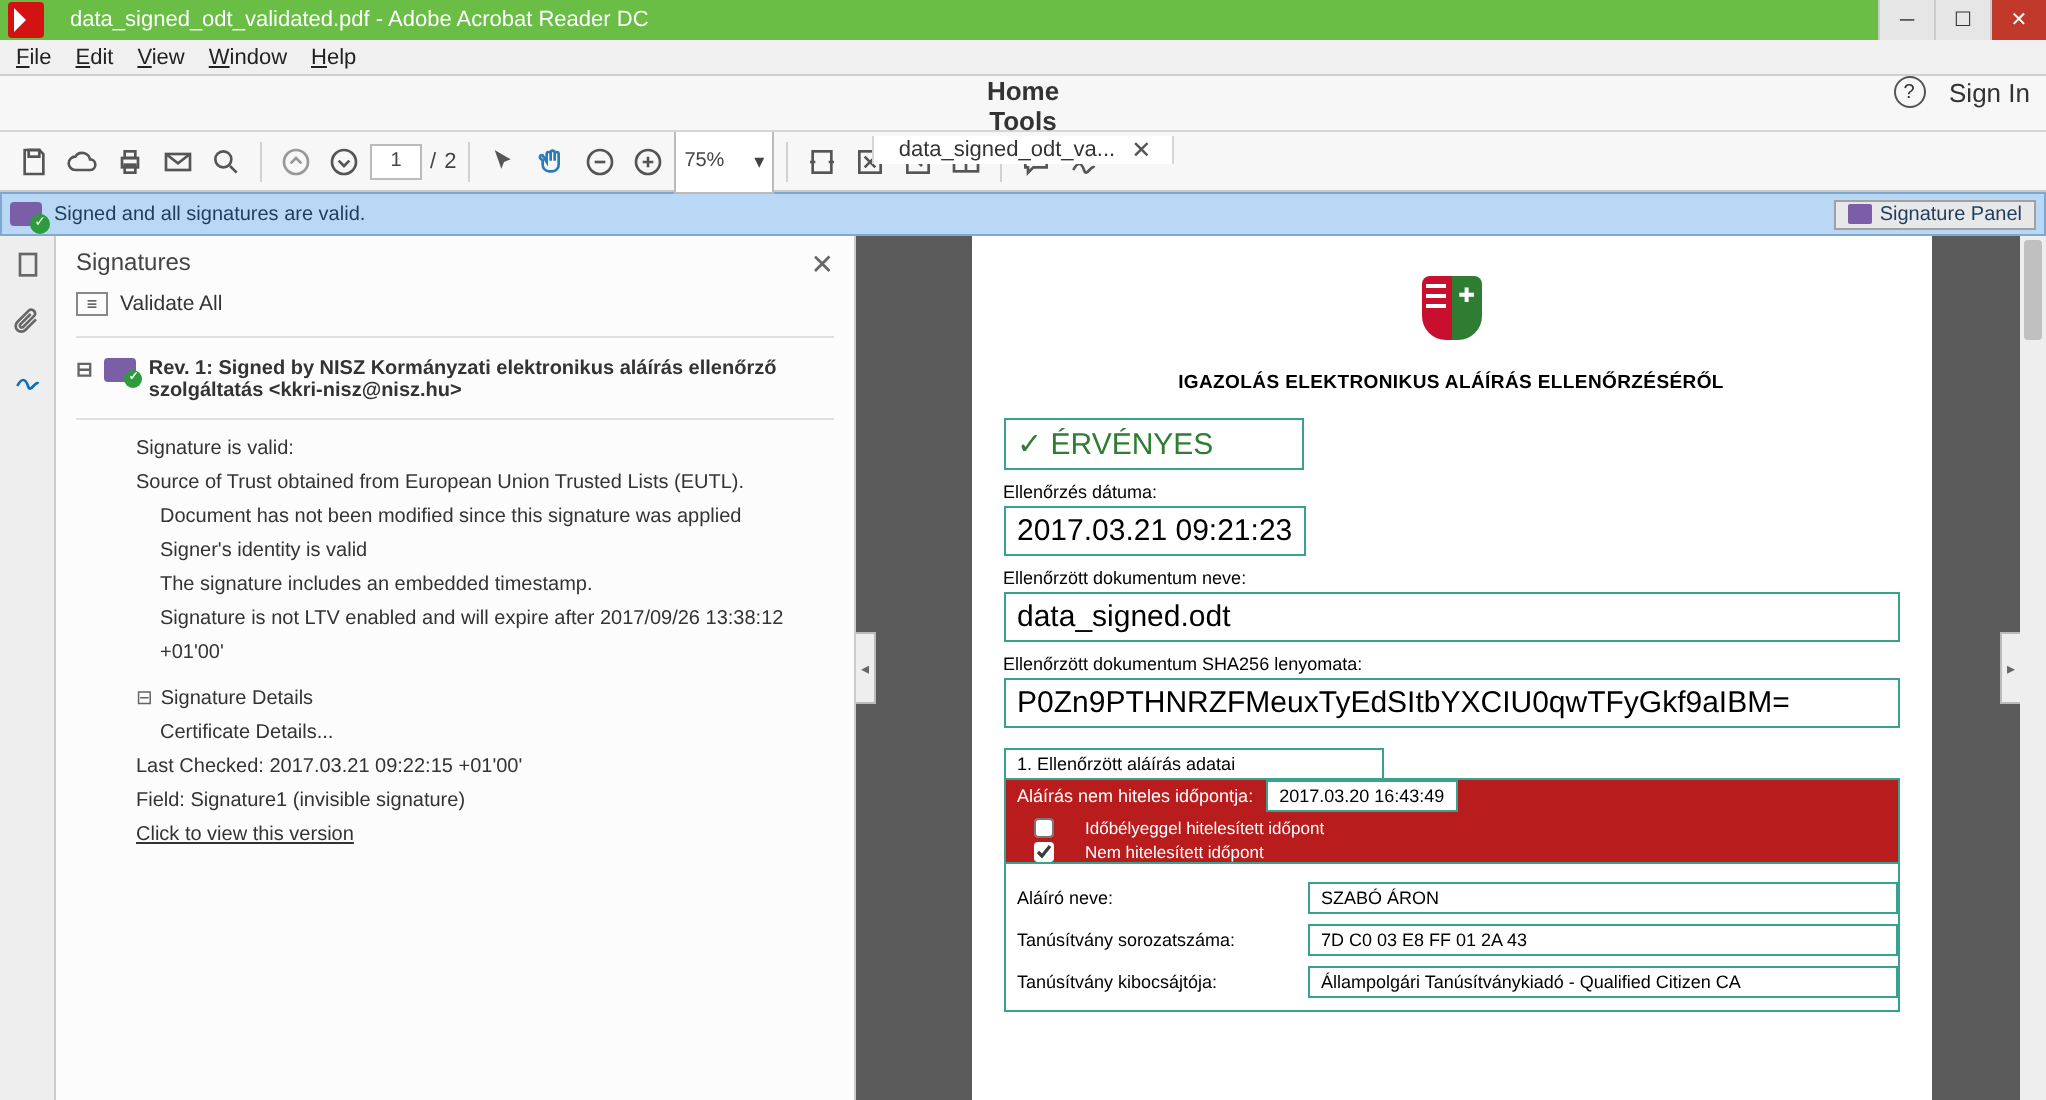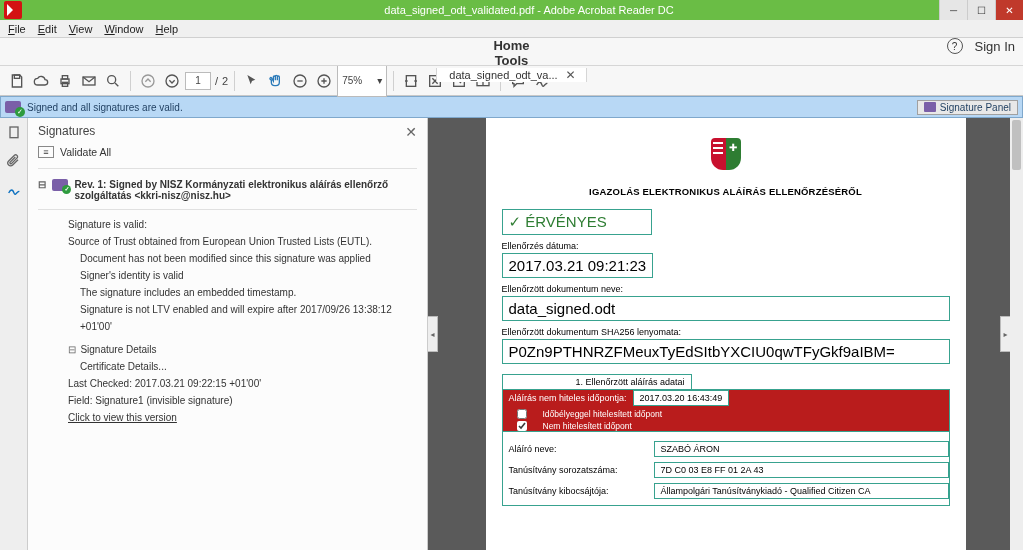--- a/index.html
+++ b/index.html
@@ -2,21 +2,21 @@
 <html><head>
 <meta charset="utf-8">
 <style>
 * { box-sizing: border-box; margin: 0; padding: 0; font-family: "Segoe UI", Tahoma, sans-serif; }
 html, body { width: 1023px; height: 550px; overflow: hidden; background: #fff; }
 
 
 .titlebar { height: 20px; background: #6abd45; display: flex; align-items: center; font-size: 11px; color: #fff; position: relative; }
 .titlebar .app-icon { width: 18px; height: 18px; margin: 1px 4px; background: #d31212; border-radius: 2px; position: relative; }
 .titlebar .app-icon::after { content: ""; position: absolute; top: 3px; left: 3px; width: 0; height: 0; border-left: 6px solid #fff; border-top: 6px solid transparent; border-bottom: 6px solid transparent; }
-.titlebar .title { position: absolute; left: 0; right: 0; text-align: center; font-size: 11px; color: #fff; pointer-events: none; margin-left: 35px; }
+.titlebar .title { position: absolute; left: 0; right: 0; font-size: 11px; color: #fff; pointer-events: none; margin-left: 35px; }
 .winbtns { position: absolute; right: 0; top: 0; display: flex; height: 20px; }
 .winbtns div { width: 28px; height: 20px; display: flex; align-items: center; justify-content: center; font-size: 10px; color: #333; background: #e6e6e6; border-left: 1px solid #ccc; }
 .winbtns .close { background: #c0392b; color: #fff; }
 
 
 .menubar { height: 18px; background: #f0f0f0; display: flex; align-items: center; font-size: 11px; color: #222; padding: 0 2px; border-bottom: 1px solid #d0d0d0; }
 .menubar span { padding: 2px 6px; }
 .menubar span u { text-decoration: underline; }
 
 
@@ -79,21 +79,21 @@
 .page .crest .shield::after { content: "✚"; position: absolute; right: 3px; top: 4px; color: #fff; font-size: 10px; }
 .page .crest .crown { position: absolute; top: 0; left: 50%; transform: translateX(-50%); width: 18px; height: 10px; background: #c99a2e; border-radius: 3px 3px 0 0; }
 .page h4 { text-align: center; font-size: 9.5px; font-weight: 700; margin: 6px 0 12px 0; letter-spacing: 0.2px; }
 .page .fld { margin-bottom: 6px; }
 .page .fld .lab { font-size: 9px; margin-bottom: 2px; }
 .page .box { border: 1px solid #38a28f; padding: 3px 6px; font-size: 15px; background: #fff; }
 .page .box.small { display: inline-block; min-width: 150px; }
 .page .box.wide { display: block; width: 100%; }
 .page .box.valid { color: #2e7d32; }
 .page .box.valid::before { content: "✓ "; color: #2e7d32; }
-.page .sect { border: 1px solid #38a28f; padding: 2px 6px; font-size: 9px; display: inline-block; margin-top: 4px; min-width: 190px; text-align: right; }
+.page .sect { border: 1px solid #38a28f; padding: 2px 6px; font-size: 9px; display: inline-block; margin-top: 4px; min-width: 190px; }
 .page .greenblk { background: #b91c1c; border: 1px solid #38a28f; padding: 0 6px; color: #fff; font-size: 9px; margin-top: -1px; }
 .page .greenblk .row1 { display: flex; align-items: center; gap: 6px; margin-bottom: 3px; }
 .page .greenblk .subbox { background: #fff; color: #000; border: 1px solid #38a28f; padding: 2px 6px; }
 .page .greenblk label { display: flex; align-items: center; gap: 16px; font-size: 8.5px; color: #fff; margin: 2px 0 0 8px; }
 .page .greenblk input[type=checkbox] { width: 10px; height: 10px; accent-color: #fff; }
 .page .kv { display: flex; align-items: center; gap: 10px; margin-top: 5px; font-size: 9px; padding-left: 6px; }
 .page .kv .k { width: 135px; }
 .page .kv .v { border: 1px solid #38a28f; padding: 2px 6px; flex: 1; }
 .page .sigblock { border: 1px solid #38a28f; border-top: none; padding: 4px 0 6px 0; }
 </style>

